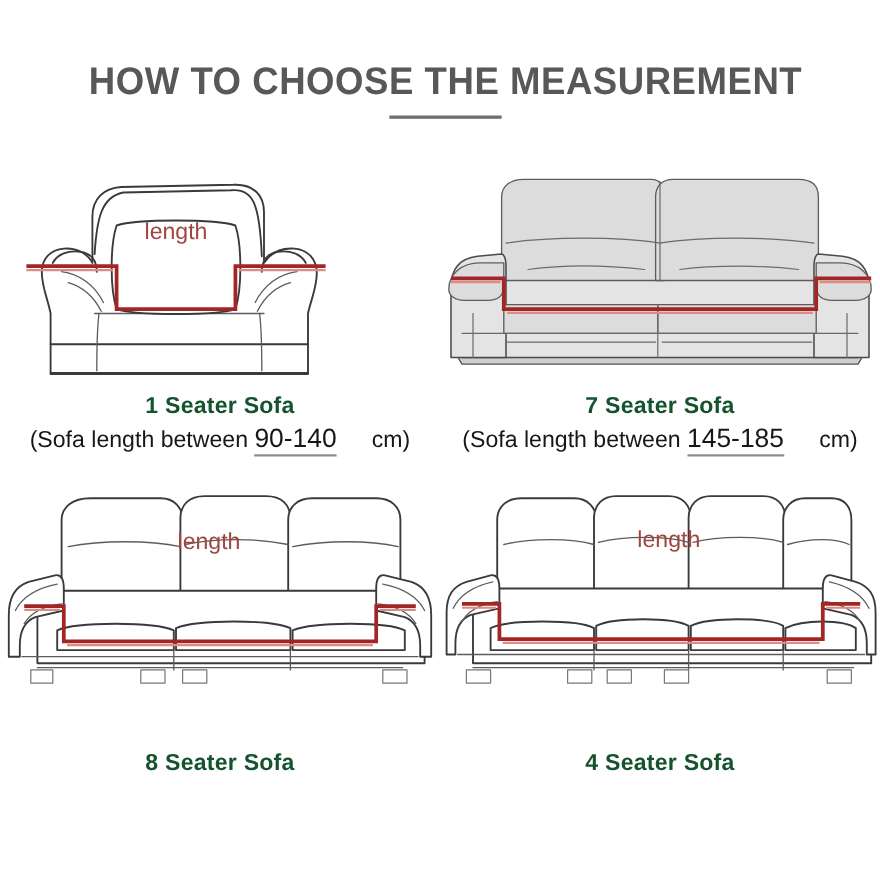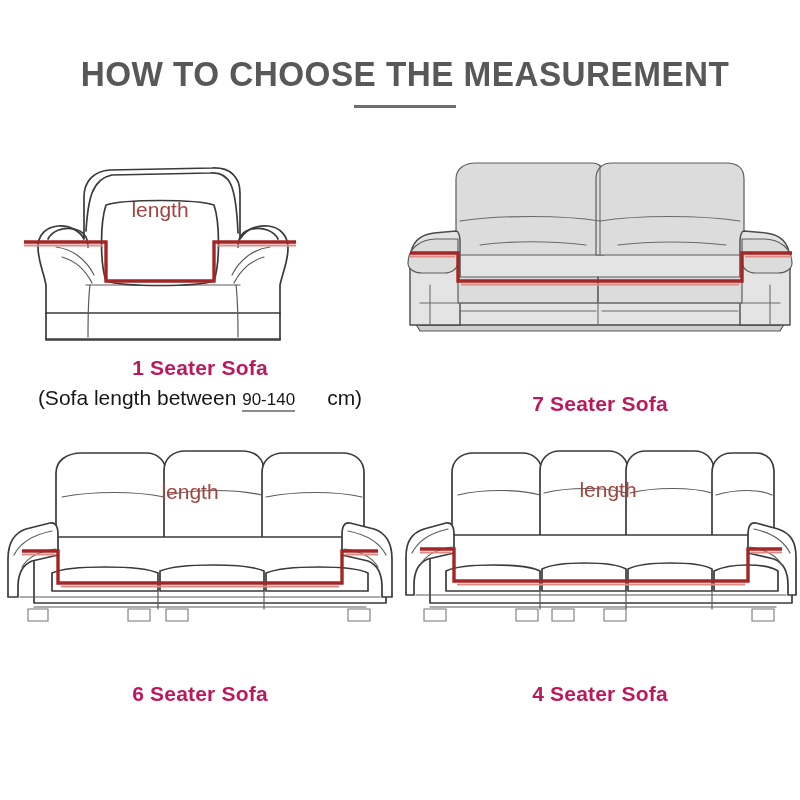--- a/index.html
+++ b/index.html
@@ -72,34 +72,34 @@
     position: absolute;
     left: 0;
     bottom: 8px;
     width: 400px;
     text-align: center;
   }
   .seat-heading {
     font-family: "Liberation Sans", sans-serif;
     font-size: 21px;
     font-weight: bold;
-    color: #be185d;
+    color: #14532d;
     line-height: 26px;
     letter-spacing: 0.2px;
   }
   .seat-sub {
     font-family: "Liberation Sans", sans-serif;
     font-size: 21px;
     font-weight: normal;
     color: #171717;
     line-height: 34px;
     white-space: nowrap;
   }
   .range {
-    font-size: 17px;
+    font-size: 24px;
     border-bottom: 2px solid #8c8c8c;
     padding-bottom: 1px;
   }
   .range.bold-range {
     font-weight: bold;
     border-bottom: none;
     font-size: 24px;
   }
   .unit { font-size: 21px; margin-left: 32px; }
 
@@ -219,20 +219,21 @@
         <path class="photo-line" d="M218,110 C250,106 292,106 326,110"></path>
 
         <path class="red" d="M10,118 L58,118 L58,146 L342,146 L342,118 L392,118"></path>
         <path class="redp" d="M10,121.5 L55,121.5"></path>
         <path class="redp" d="M345,121.5 L392,121.5"></path>
         <path class="redp" d="M61,149.5 L339,149.5"></path>
       </svg>
     </div>
     <div class="caption-block">
       <div class="seat-heading">7 Seater Sofa</div>
+      <div class="seat-sub"><span>(Sofa length between </span><span class="range">145-185</span><span class="unit">cm)</span></div>
     </div>
   </div>
 
   <div class="cell cell-3">
     <div class="figure">
       <svg viewBox="0 0 400 215" xmlns="http://www.w3.org/2000/svg">
 
         <path class="ln white-fill" d="M56,116 L56,48 C56,36 66,28 82,28 L146,28
           C158,28 166,36 166,48 L166,116 Z"></path>
         <path class="ln white-fill" d="M164,116 L164,46 C164,34 172,26 186,26 L242,26
@@ -274,21 +275,21 @@
 
         <path class="red" d="M22,126 L58,126 L58,158 L342,158 L342,126 L378,126"></path>
         <path class="redp" d="M22,129.5 L55,129.5"></path>
         <path class="redp" d="M345,129.5 L378,129.5"></path>
         <path class="redp" d="M61,161.5 L339,161.5"></path>
 
         <text class="length-label" x="190" y="74" text-anchor="middle">length</text>
       </svg>
     </div>
     <div class="caption-block">
-      <div class="seat-heading">6 Seater Sofa</div>
+      <div class="seat-heading">8 Seater Sofa</div>
     </div>
   </div>
 
   <div class="cell cell-4">
     <div class="figure">
       <svg viewBox="0 0 400 215" xmlns="http://www.w3.org/2000/svg">
 
         <path class="ln white-fill" d="M52,114 L52,48 C52,36 60,28 74,28 L122,28
           C134,28 142,36 142,48 L142,114 Z"></path>
         <path class="ln white-fill" d="M140,114 L140,46 C140,34 148,26 160,26 L208,26

